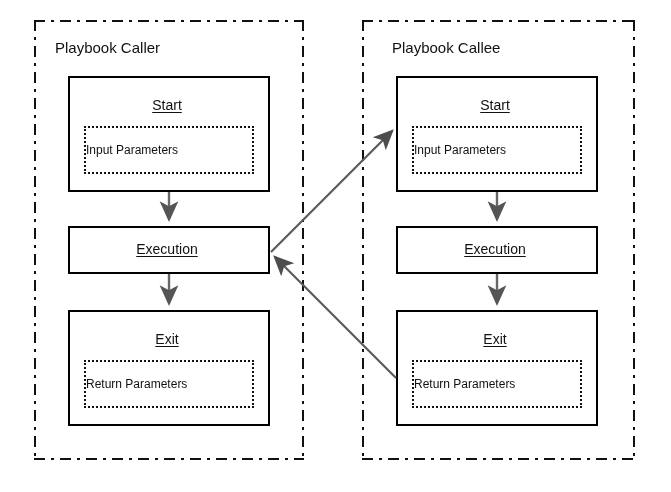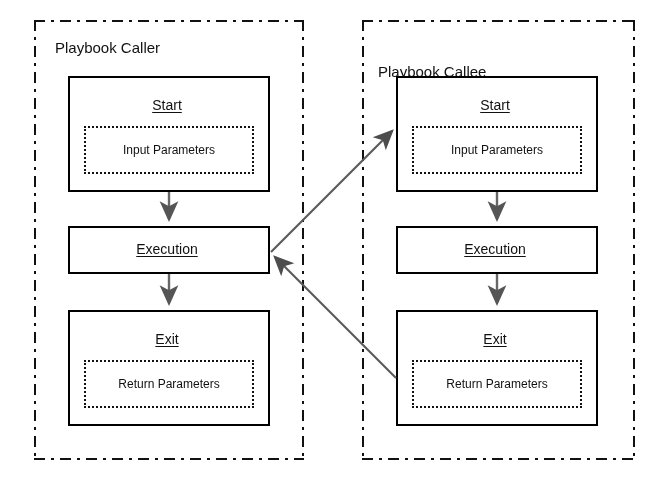--- a/index.html
+++ b/index.html
@@ -72,21 +72,20 @@
     white-space: nowrap;
   }
   
   .param {
     position: absolute;
     box-sizing: border-box;
     border: 2px dotted #111111;
     background: #ffffff;
     display: flex;
     align-items: center;
-    justify-content: center;
   }
   .param-label {
     font-size: 12px;
     color: #111111;
     white-space: nowrap;
     line-height: 1;
   }
 
   
   #arrows {
@@ -129,21 +128,21 @@
       </div>
     </div>
   </div>
 
   <div>
     <div class="lane-edge edge-h" style="left:362px; top:20px;  width:271px;"></div>
     <div class="lane-edge edge-h" style="left:362px; top:458px; width:271px;"></div>
     <div class="lane-edge edge-v" style="left:362px; top:20px;  height:440px;"></div>
     <div class="lane-edge edge-v" style="left:633px; top:20px;  height:440px;"></div>
 
-    <div class="lane-title" style="left:378px; top:40px;margin-top:24px;">Playbook Callee</div>
+    <div class="lane-title" style="left:392px; top:40px;">Playbook Callee</div>
 
     <div class="node" style="left:396px; top:76px; width:202px; height:116px;">
       <div class="node-title" style="top:20px;">Start</div>
       <div class="param" style="left:14px; top:48px; width:170px; height:48px;">
         <span class="param-label">Input Parameters</span>
       </div>
     </div>
 
     <div class="node" style="left:396px; top:226px; width:202px; height:48px;">
       <div class="node-title" style="top:14px;">Execution</div>

